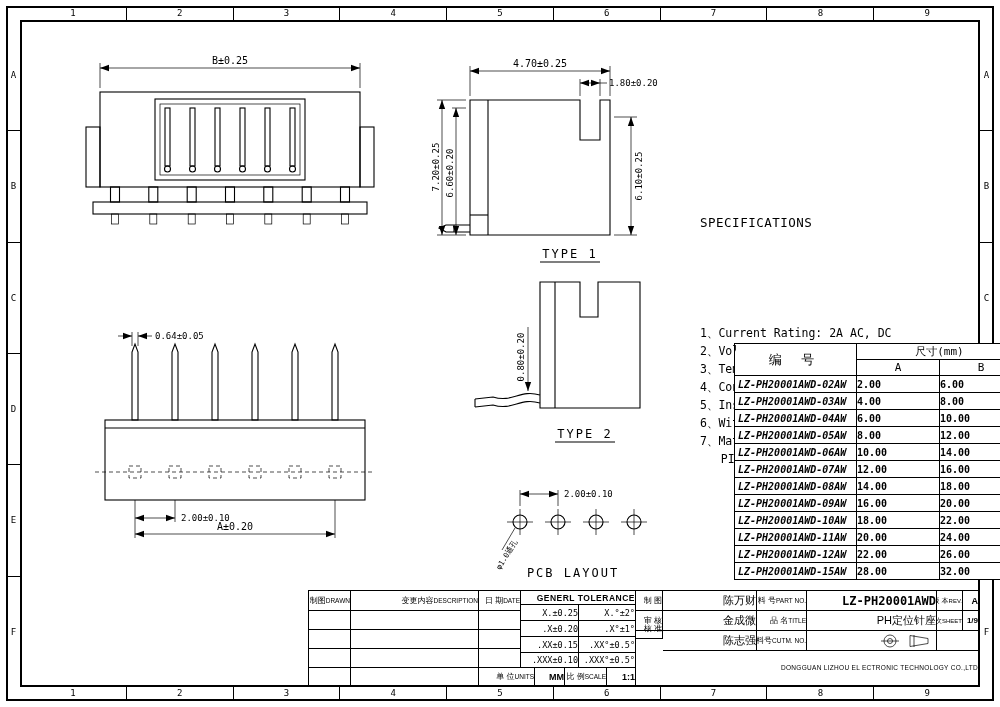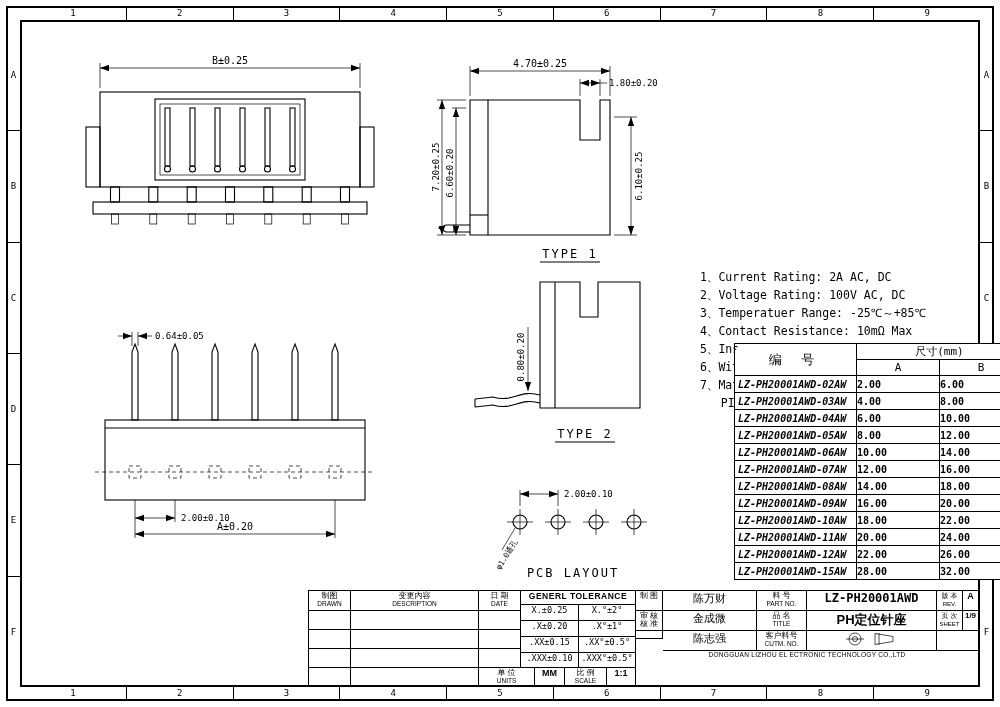--- a/index.html
+++ b/index.html
@@ -39,28 +39,28 @@
   table.parts th, table.parts td { border:1px solid #000; padding:0; }
   table.parts th.hpart { font-size:13px; letter-spacing:8px; font-weight:normal; height:20px; font-family:"Liberation Sans",sans-serif; }
   table.parts th.hsize { font-size:11px; font-weight:normal;margin-top:30px; }
   table.parts th.hab { font-size:11px; font-weight:normal; height:16px; }
   table.parts td { font-size:10px; font-weight:bold; height:17px; font-family:"DejaVu Sans Mono",monospace; }
   table.parts td.part { text-align:left; padding-left:3px;font-style:italic; }
   table.parts td.num { text-align:left; }
 
   
   .titleblock { position:absolute; left:308px; top:590px; width:670px; height:95px; border-left:1px solid #000; border-top:1px solid #000; font-family:"Liberation Sans",sans-serif; }
-  .tb { position:absolute; border-right:1px solid #000; border-bottom:1px solid #000; display:flex; flex-direction:column; align-items:center; justify-content:flex-start; text-align:center; overflow:hidden; }
+  .tb { position:absolute; border-right:1px solid #000; border-bottom:1px solid #000; display:flex; flex-direction:row; align-items:center; justify-content:flex-end; text-align:center; overflow:hidden; }
   .tb .cn { font-size:8px; line-height:9px; white-space:nowrap; }
   .tb .en { font-size:6.5px; line-height:8px; white-space:nowrap; }
   .tb.name { font-size:11px; }
   .tb.tolcell { font-size:8.5px; font-family:"DejaVu Sans Mono",monospace; }
   .tb.toltitle { font-size:8.5px; font-weight:bold; letter-spacing:.5px; }
   .tb.bigval { font-size:12px; font-weight:bold; font-family:"DejaVu Sans Mono",monospace; }
-  .tb.midval { font-size:13px;font-weight:bold; }
+  .tb.midval { font-size:11px; }
   .tb.val { font-size:9px; font-weight:bold; }
   .company-cn { font-size:14px; font-weight:bold; letter-spacing:3px; line-height:18px; white-space:nowrap; }
   .company-en { font-size:6.5px; letter-spacing:.3px; line-height:8px; white-space:nowrap; }
 </style>
 </head>
 <body>
 
 <div class="sheet">
 
   <svg width="0" height="0" style="position:absolute">
@@ -269,20 +269,21 @@
     <line class="thin" x1="40" y1="16" x2="78" y2="16" marker-start="url(#ar)" marker-end="url(#ar)"></line>
     <text class="sm" x="84" y="19">2.00±0.10</text>
 
     <line class="thin" x1="35" y1="50" x2="22" y2="72"></line>
     <text class="xs" transform="translate(20,92) rotate(-58)">φ1.0通孔</text>
 
     <text class="viewlabel" x="93" y="99" text-anchor="middle">PCB LAYOUT</text>
   </svg>
 
   <div class="specs" style="left:700px;top:178px;width:294px">
+    <div class="specs-title">SPECIFICATIONS</div>
     <div>
       
     <div class="spec-line">1、Current Rating: 2A AC, DC</div><div class="spec-line">2、Voltage Rating: 100V AC, DC</div><div class="spec-line">3、Temperatuer Range: -25℃～+85℃</div><div class="spec-line">4、Contact Resistance: 10mΩ Max</div><div class="spec-line">5、Insulation Resistance: 1000mΩ Min</div><div class="spec-line">6、Withstanding Voltang: 800V AC/minute</div><div class="spec-line">7、Material:Wafer Nylon66,UL94V-0</div><div class="spec-line">   PIN Brass Tin-plated</div></div>
   </div>
 
   <table class="parts">
     <colgroup>
         <col style="width:122px">
         <col style="width:83px">
         <col style="width:83px">

